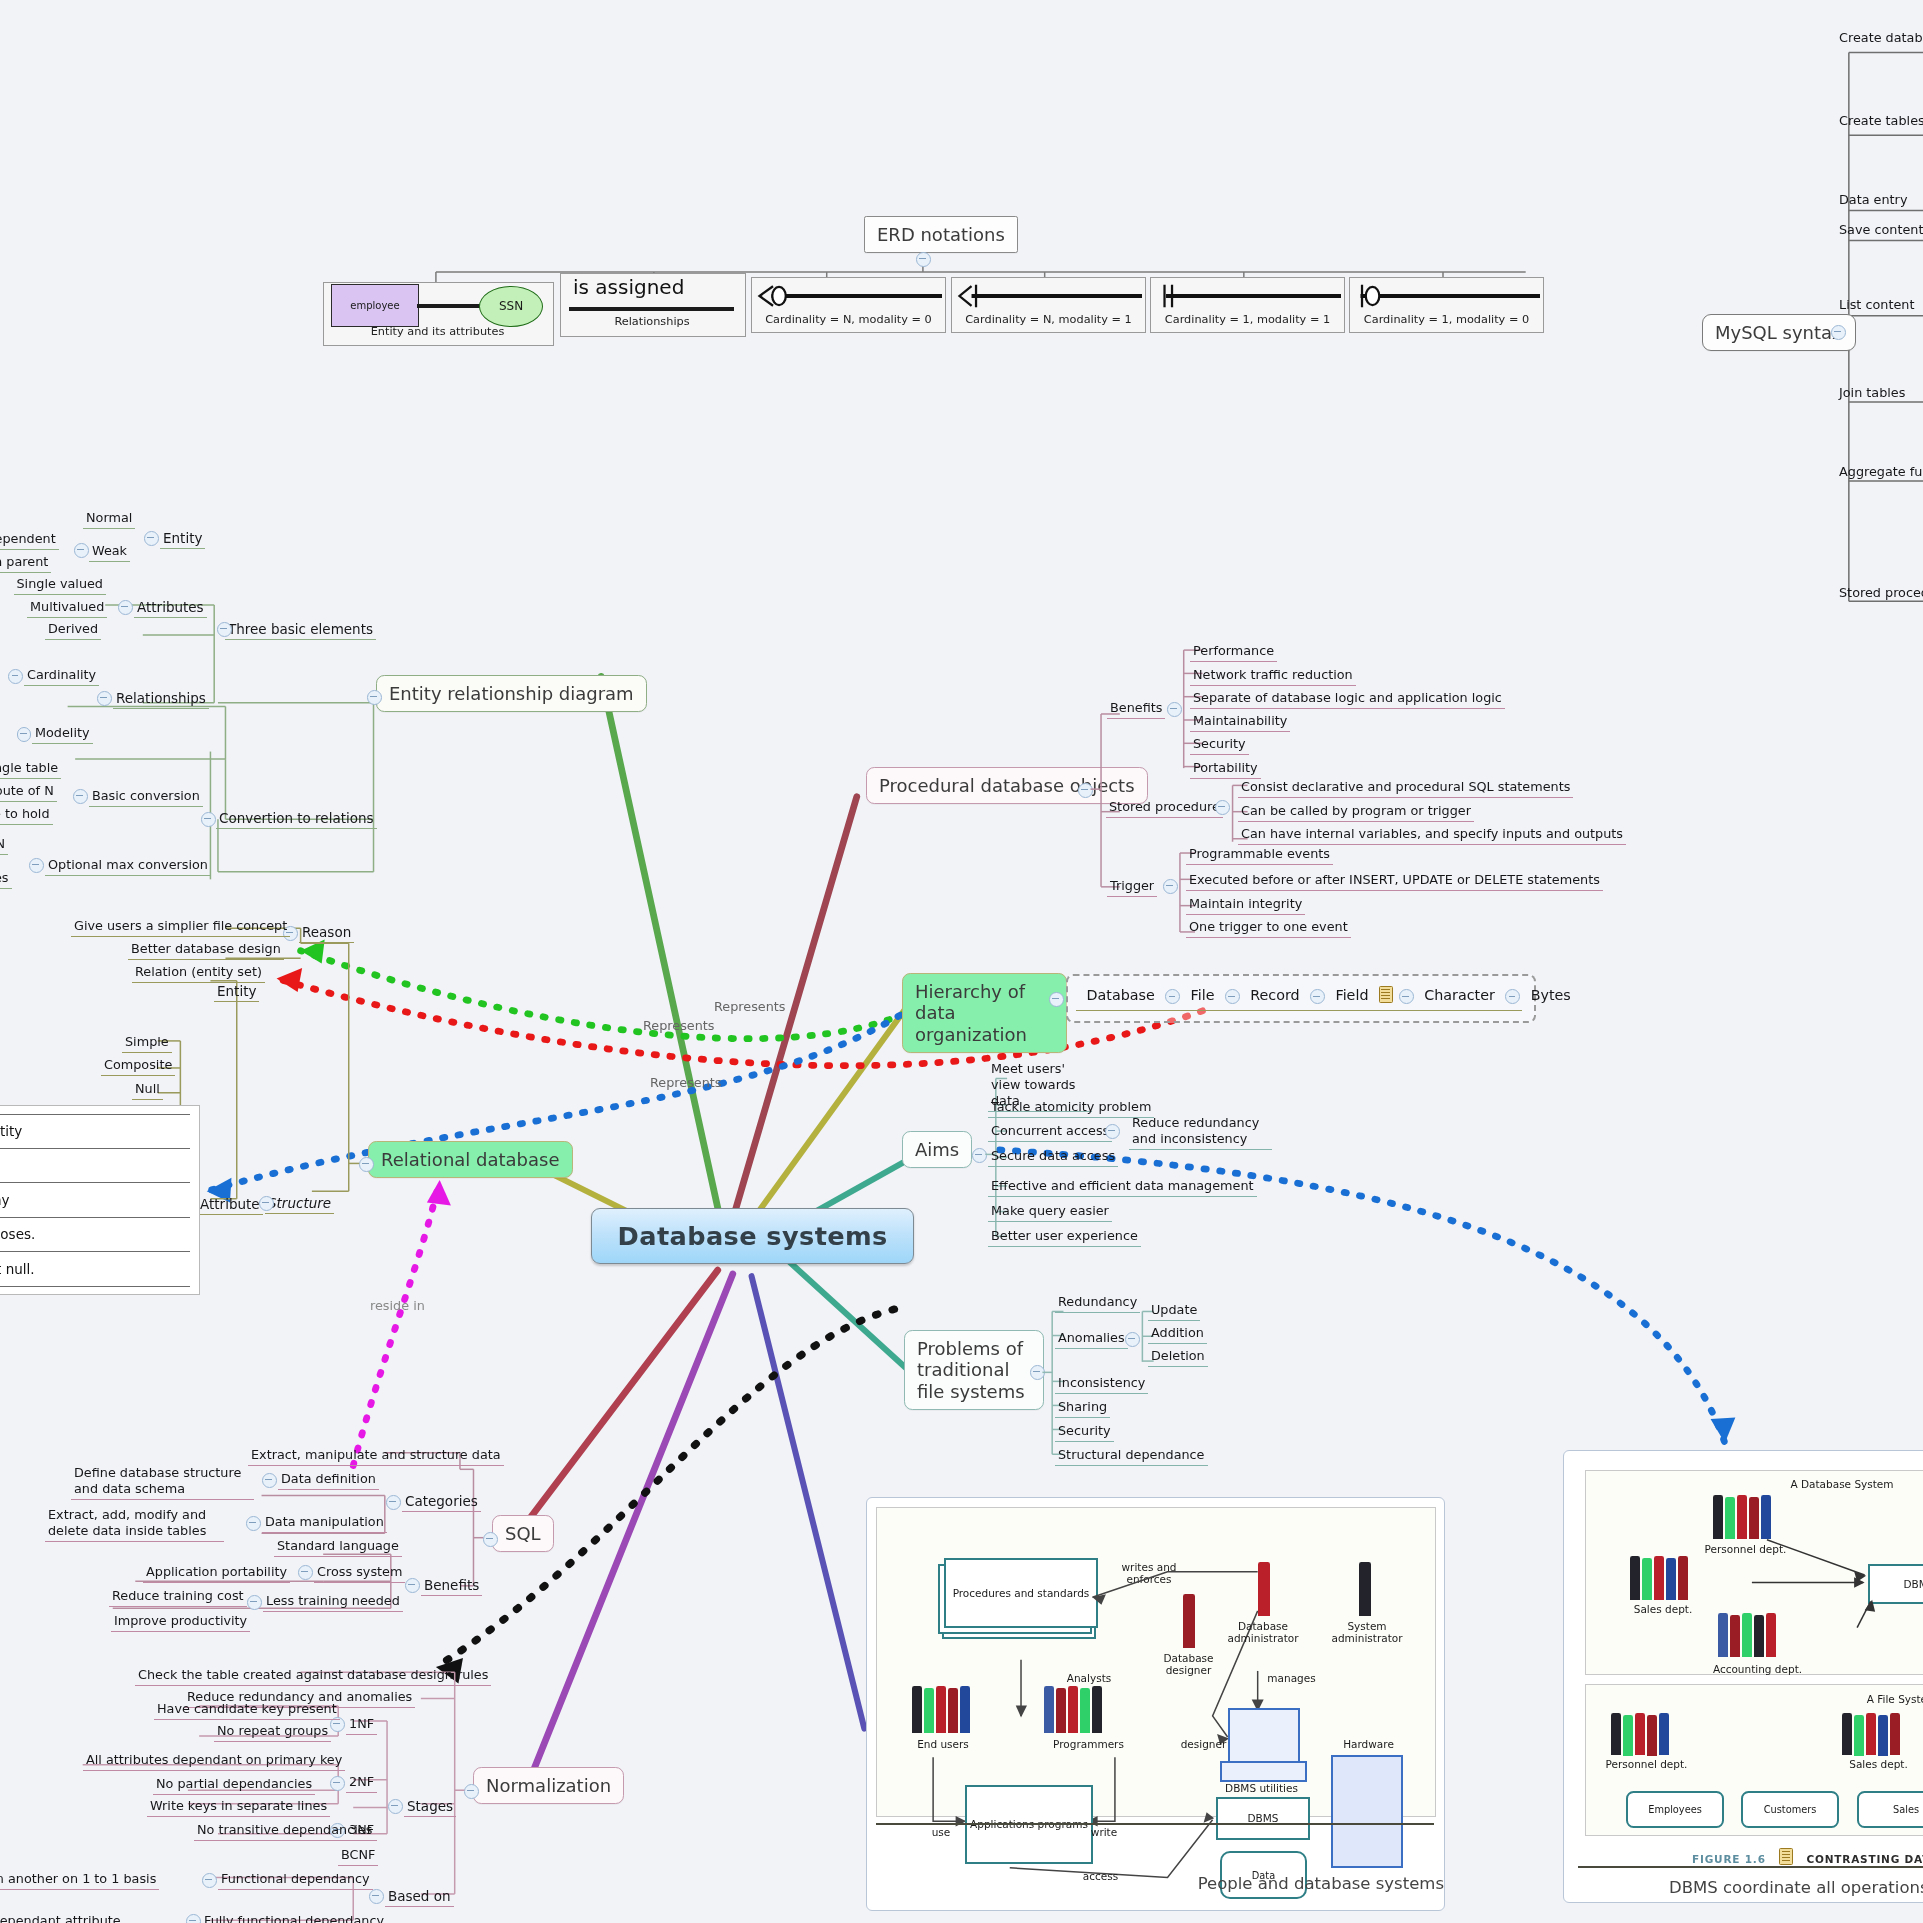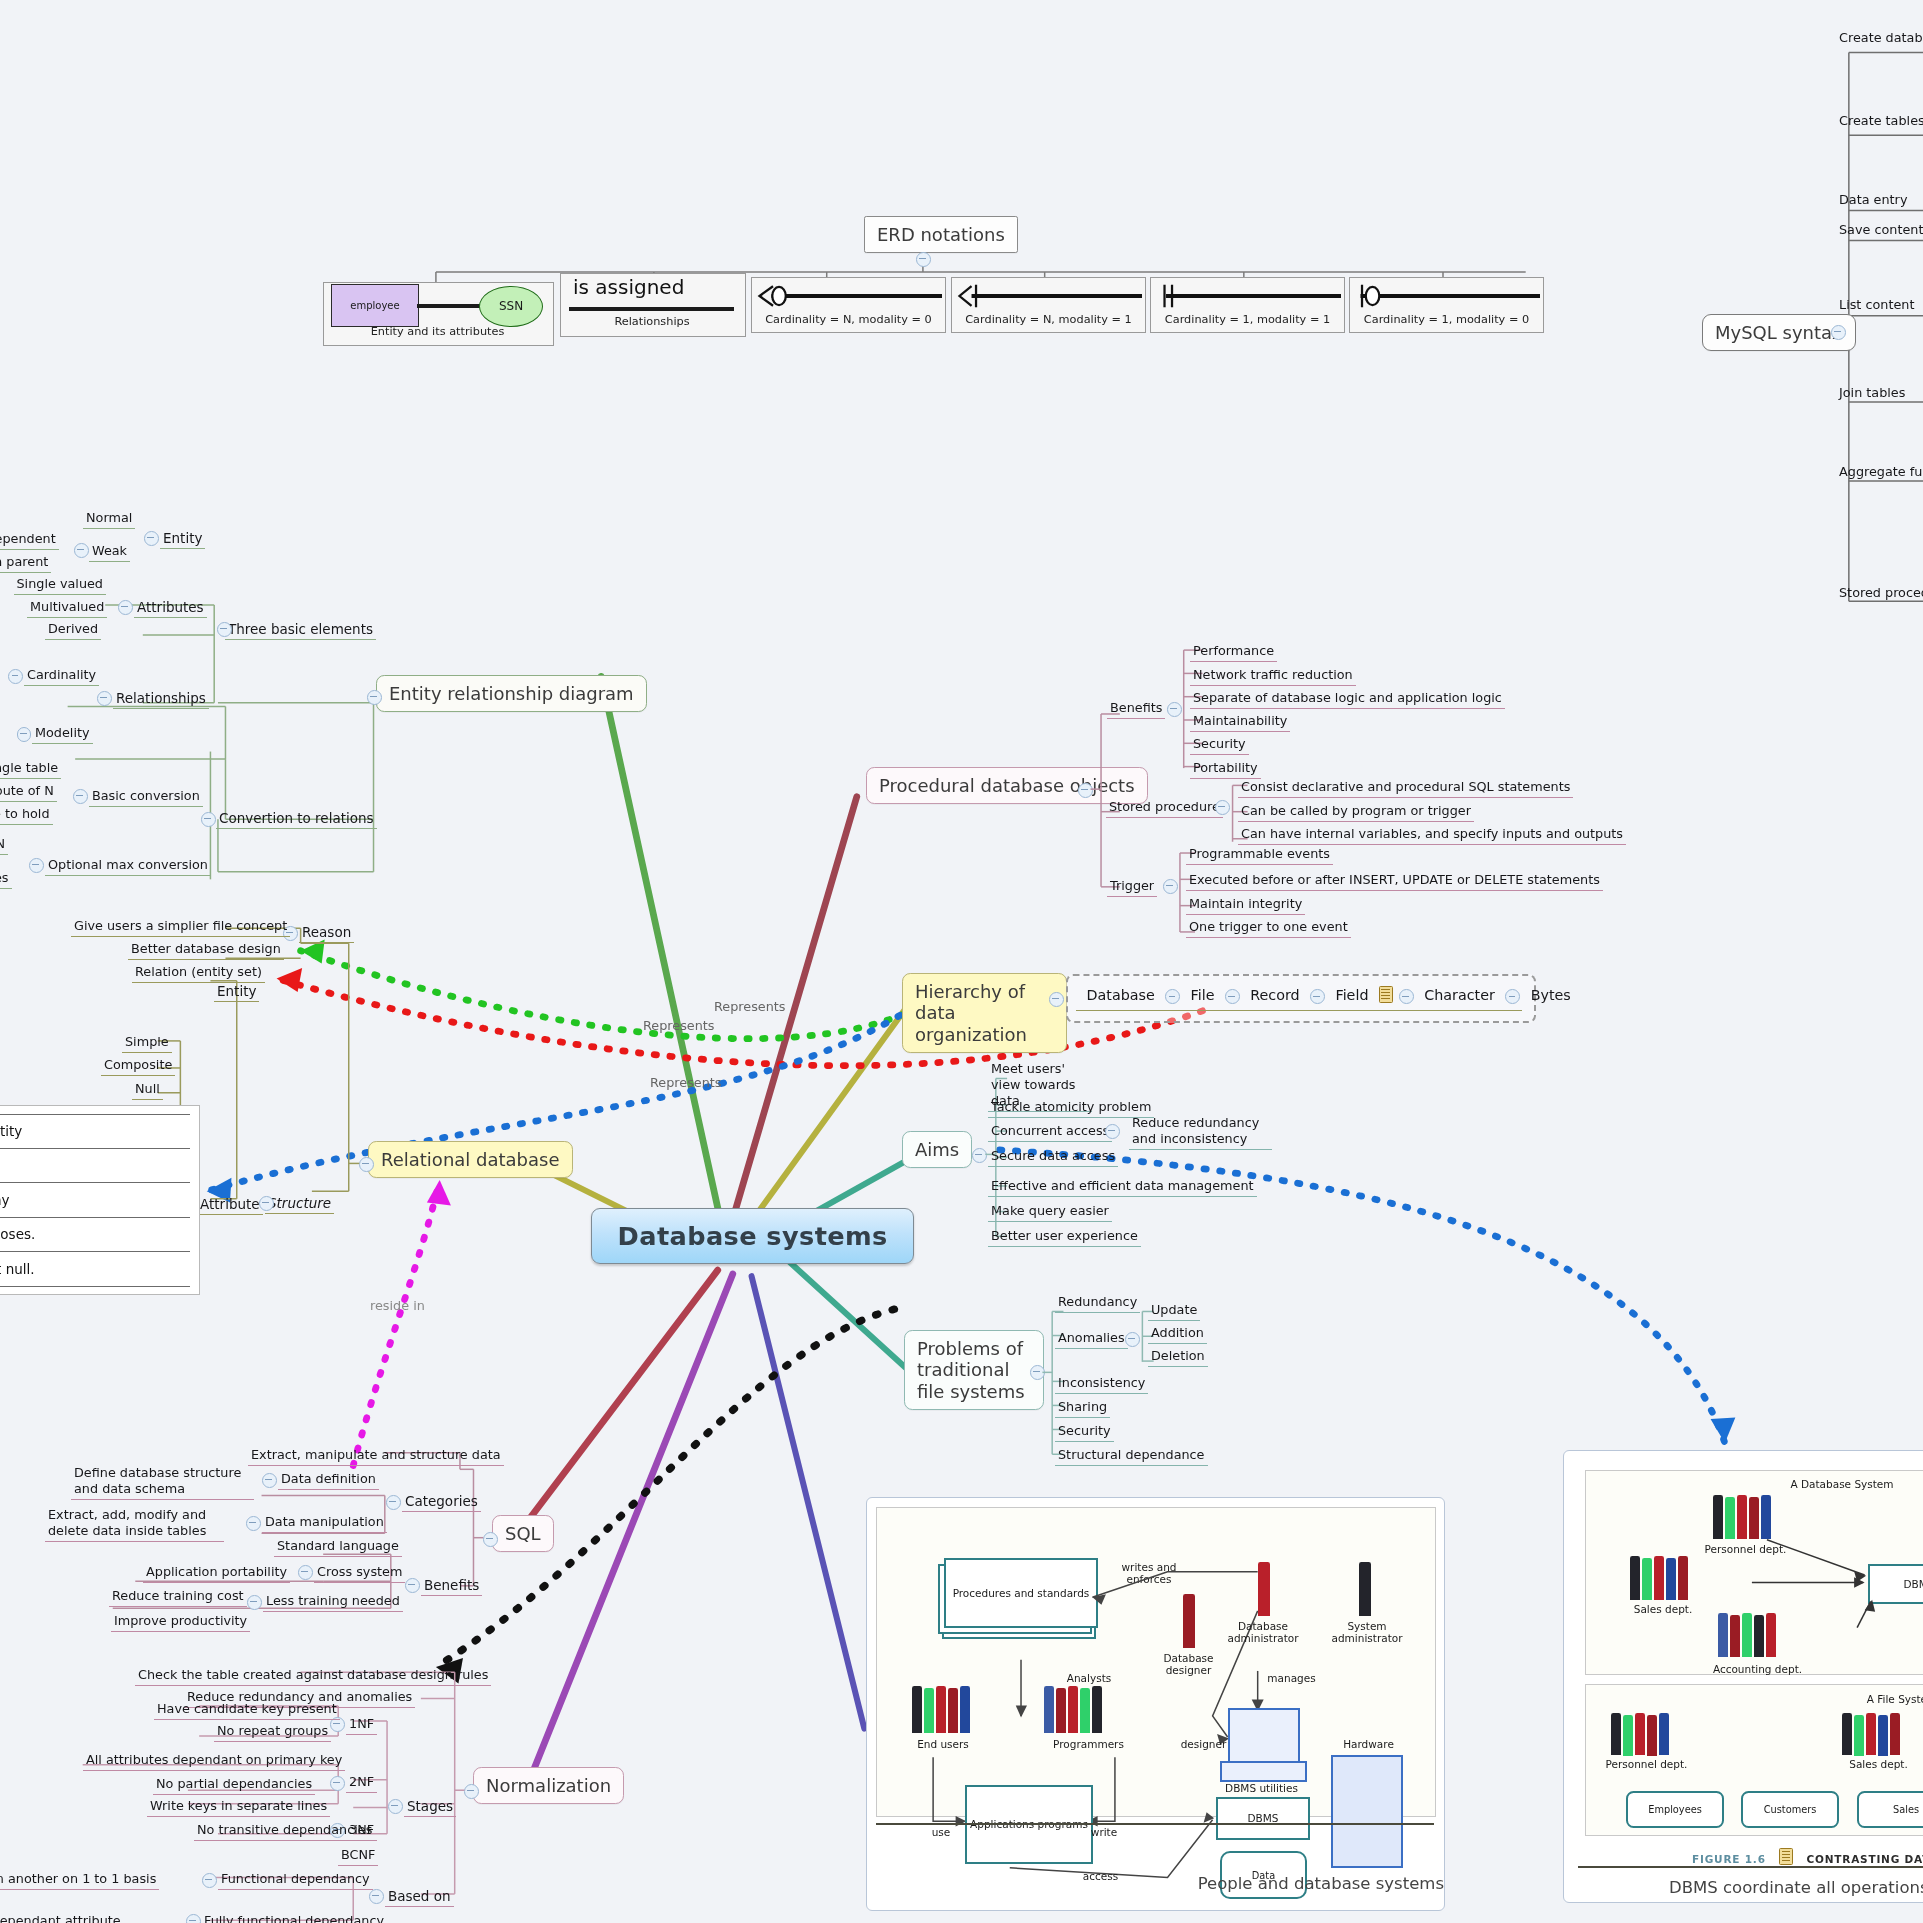--- a/index.html
+++ b/index.html
@@ -21,21 +21,21 @@
 
   
   .box{
     position:absolute;border:1.1px solid #8fae86;border-radius:8.3px;
     background:#fbfbf7;padding:6.8px 12px;font-size:18px;color:#3b3b3b;
     box-shadow:0 0.8px 0.8px rgba(0,0,0,.04);white-space:nowrap;
   }
   .box.two-line{white-space:normal;line-height:1.2;}
   .box.pink{border-color:#c59aae;background:#fdf9fb;}
   .box.teal{border-color:#8fb9b2;background:#fafdfc;}
-  .box.olive{border-color:#b9b477;background:#fef9c3;}
+  .box.olive{border-color:#b9b477;background:#86efac;}
   .box.plain{border-color:#8a8a8a;border-radius:2.3px;background:#fdfdfd;}
 
   
   .root-node{
     position:absolute;left:591px;top:1208px;
     padding:12px 25.6px;border-radius:9px;
     border:1.1px solid #7e8a93;
     background:linear-gradient(#dff0fd 0%,#bfe2fb 45%,#9ed6f8 100%);
     font-size:25.6px;font-weight:bold;color:#33404a;letter-spacing:0.4px;
     box-shadow:0 1.5px 2.3px rgba(0,0,0,.18);

